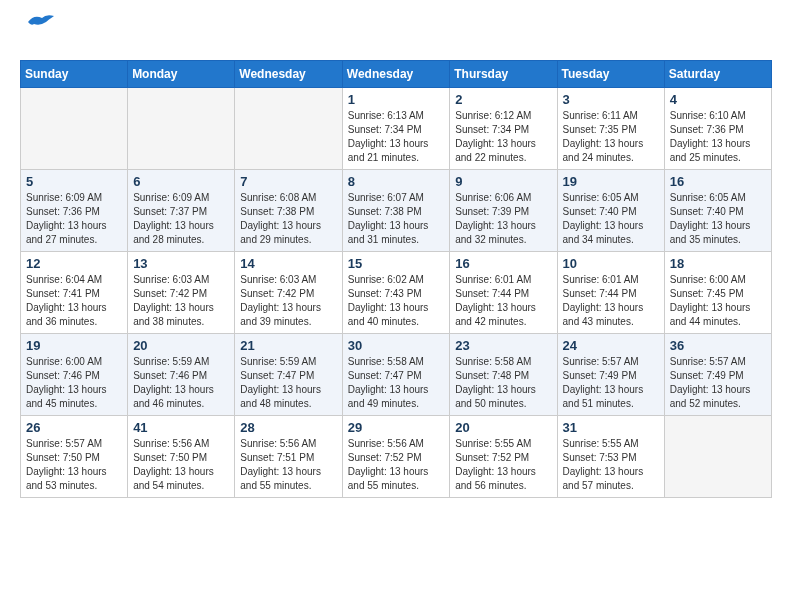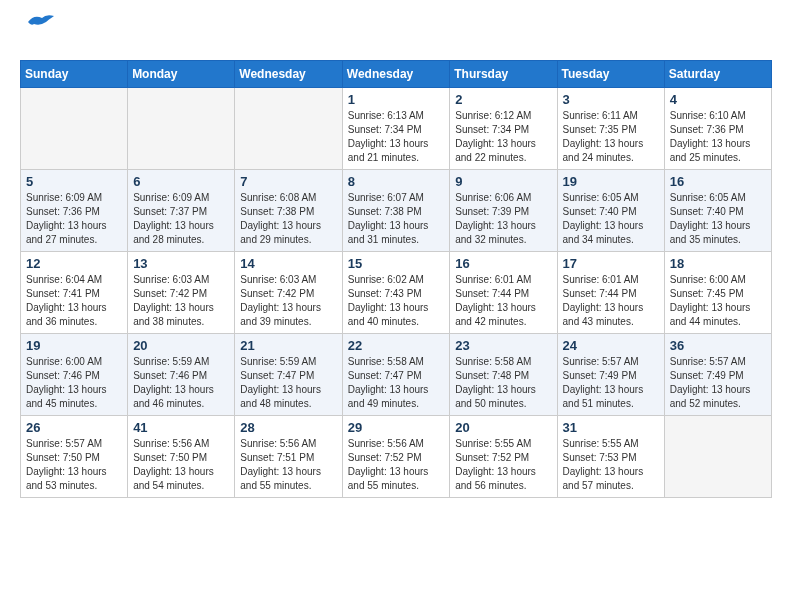--- a/index.html
+++ b/index.html
@@ -191,21 +191,21 @@
         </td>
         <td>
           <span class="day-number">15</span>
           <div class="day-info">Sunrise: 6:02 AM<br>Sunset: 7:43 PM<br>Daylight: 13 hours<br>and 40 minutes.</div>
         </td>
         <td>
           <span class="day-number">16</span>
           <div class="day-info">Sunrise: 6:01 AM<br>Sunset: 7:44 PM<br>Daylight: 13 hours<br>and 42 minutes.</div>
         </td>
         <td>
-          <span class="day-number">17</span>
+          <span class="day-number">10</span>
           <div class="day-info">Sunrise: 6:01 AM<br>Sunset: 7:44 PM<br>Daylight: 13 hours<br>and 43 minutes.</div>
         </td>
         <td>
           <span class="day-number">18</span>
           <div class="day-info">Sunrise: 6:00 AM<br>Sunset: 7:45 PM<br>Daylight: 13 hours<br>and 44 minutes.</div>
         </td>
       </tr>
       <tr class="row-shaded">
         <td>
           <span class="day-number">19</span>
@@ -213,21 +213,21 @@
         </td>
         <td>
           <span class="day-number">20</span>
           <div class="day-info">Sunrise: 5:59 AM<br>Sunset: 7:46 PM<br>Daylight: 13 hours<br>and 46 minutes.</div>
         </td>
         <td>
           <span class="day-number">21</span>
           <div class="day-info">Sunrise: 5:59 AM<br>Sunset: 7:47 PM<br>Daylight: 13 hours<br>and 48 minutes.</div>
         </td>
         <td>
-          <span class="day-number">22</span>
+          <span class="day-number">30</span>
           <div class="day-info">Sunrise: 5:58 AM<br>Sunset: 7:47 PM<br>Daylight: 13 hours<br>and 49 minutes.</div>
         </td>
         <td>
           <span class="day-number">23</span>
           <div class="day-info">Sunrise: 5:58 AM<br>Sunset: 7:48 PM<br>Daylight: 13 hours<br>and 50 minutes.</div>
         </td>
         <td>
           <span class="day-number">24</span>
           <div class="day-info">Sunrise: 5:57 AM<br>Sunset: 7:49 PM<br>Daylight: 13 hours<br>and 51 minutes.</div>
         </td>

